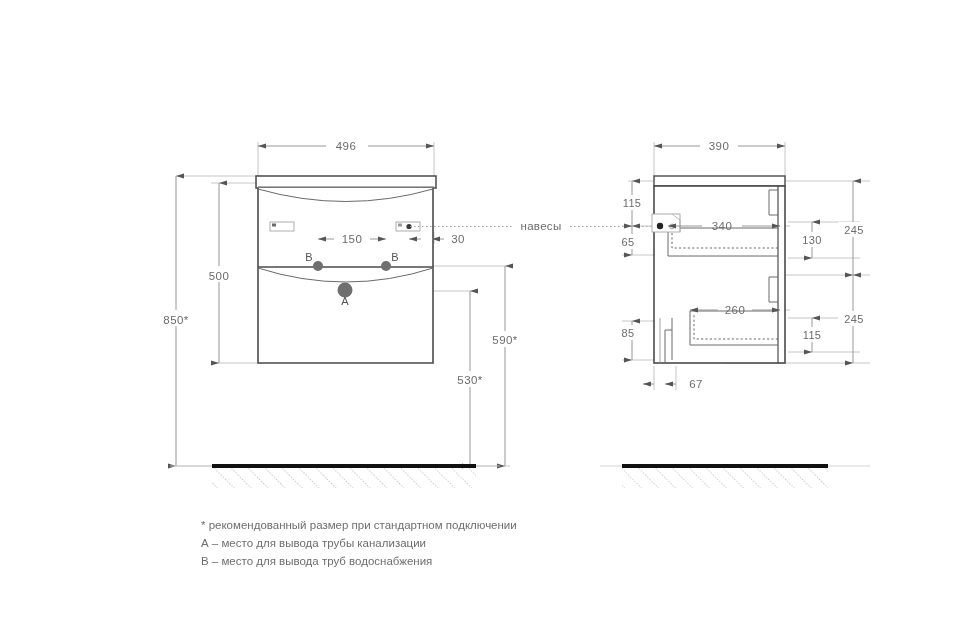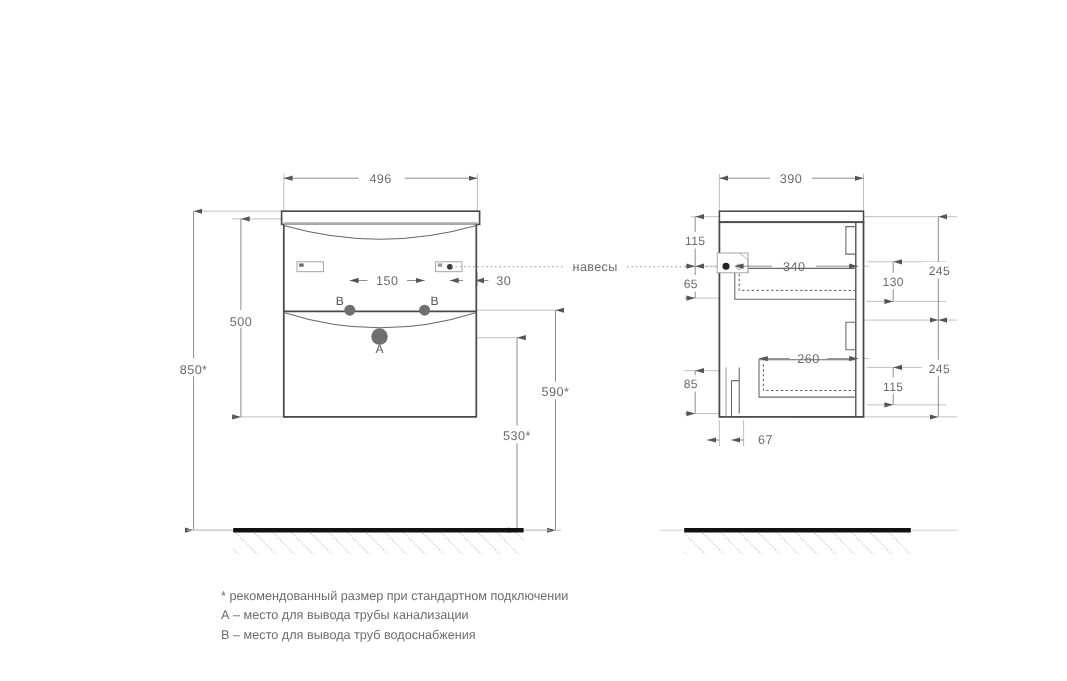--- a/index.html
+++ b/index.html
@@ -11,21 +11,21 @@
   body {
     width: 970px;
     height: 619px;
     position: relative;
     overflow: hidden;
     font-family: "Liberation Sans", sans-serif;
   }
   #drawing-root {
     position: absolute;
     left: 0;
-    top: 16px;
+    top: 0;
     width: 970px;
     height: 598px;
   }
   svg#tech-drawing {
     display: block;
     width: 970px;
     height: 619px;
     background: #ffffff;
   }
   .dim-text {

